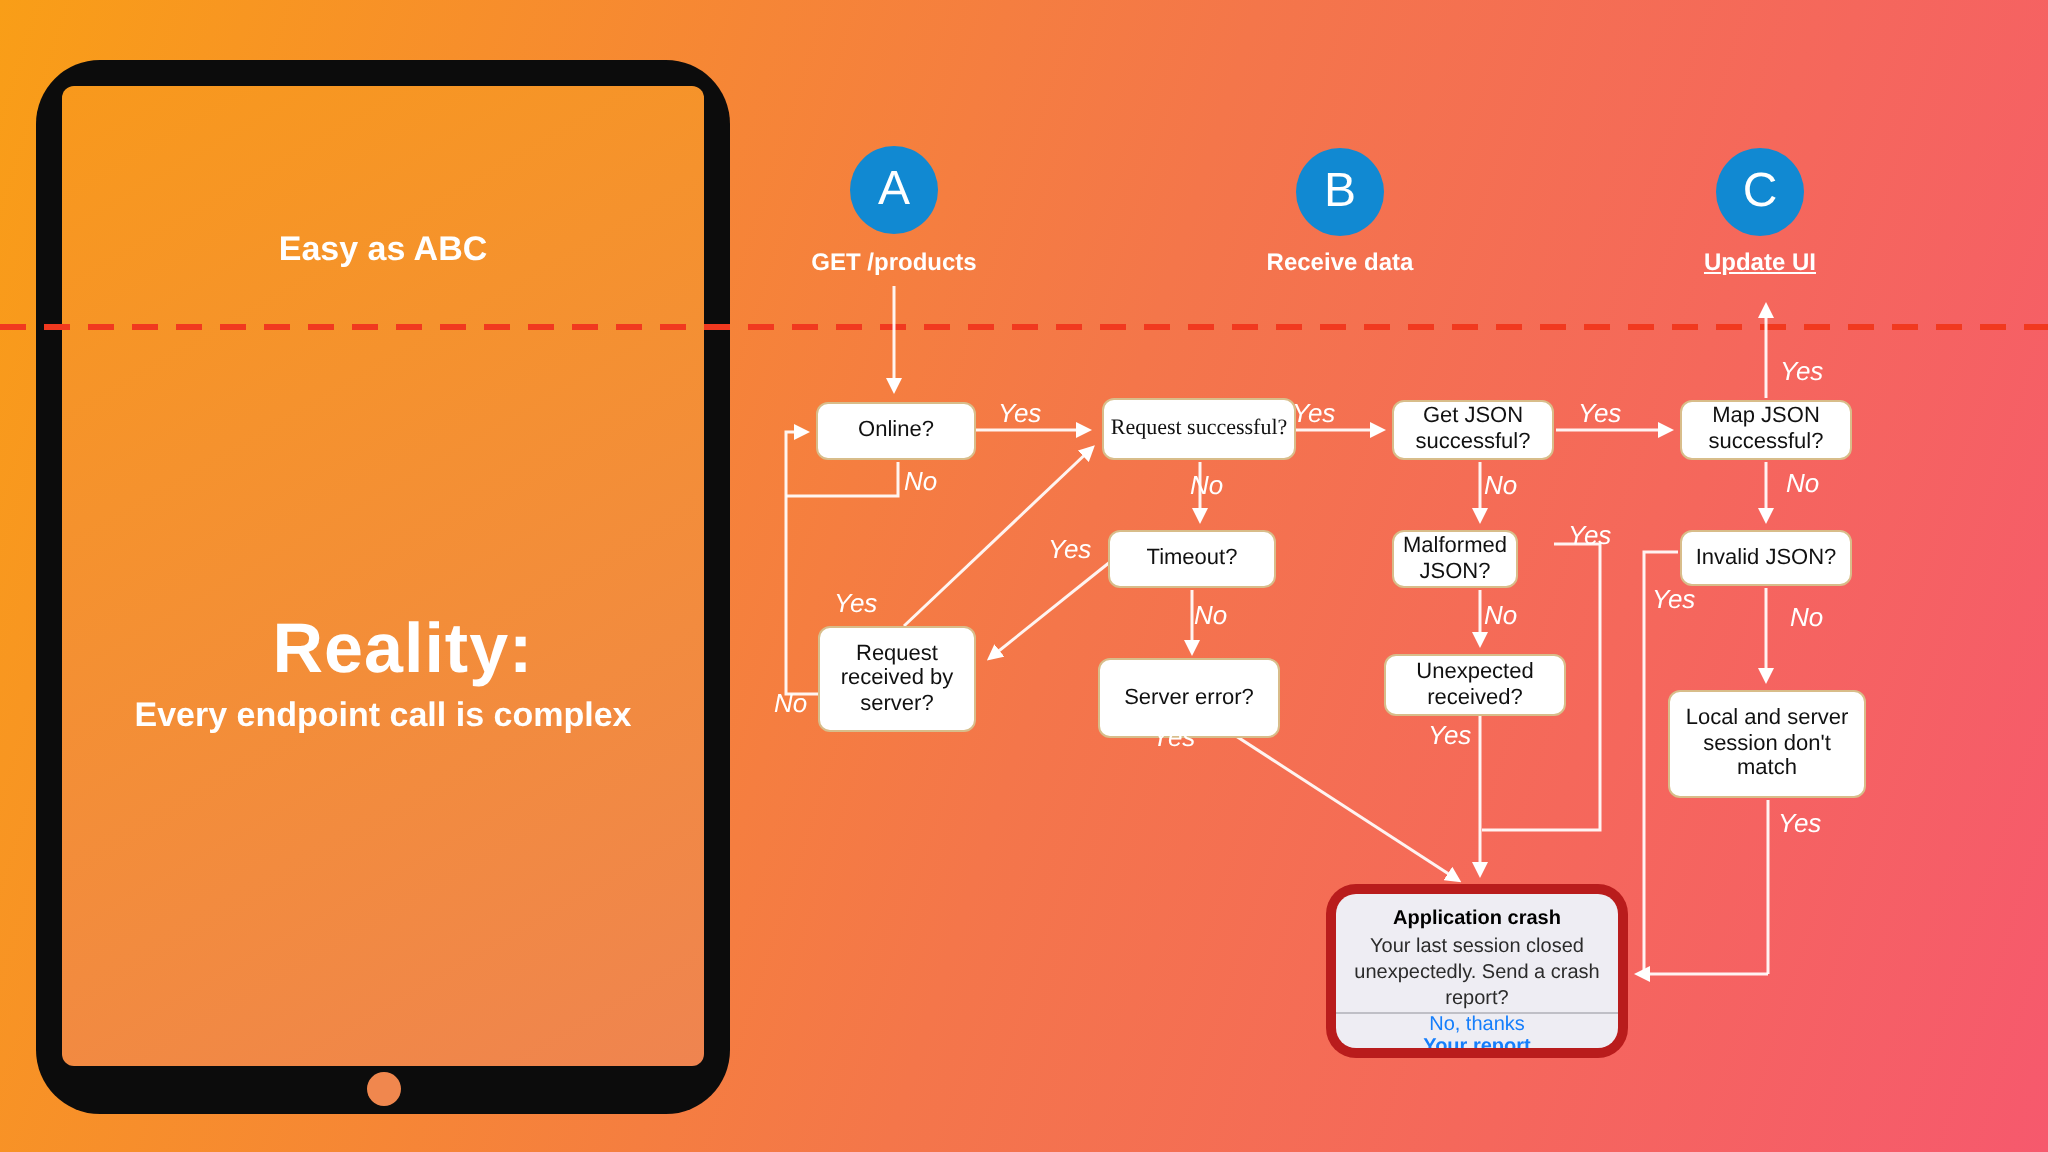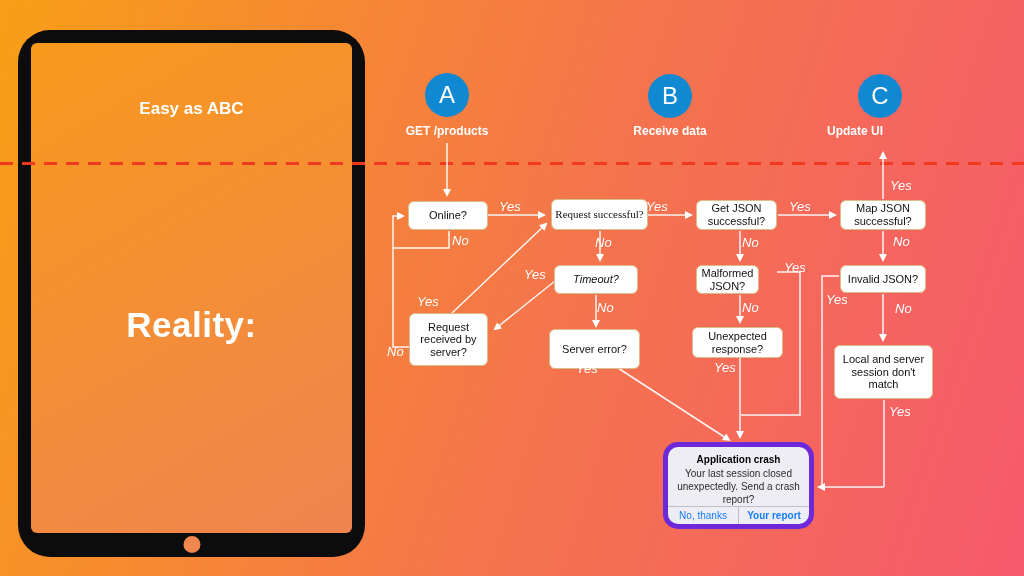--- a/index.html
+++ b/index.html
@@ -30,40 +30,41 @@
   .step-label { position:absolute; width:170px; text-align:center; color:#fff;
                 font-size:12px; font-weight:bold; z-index:5; }
   .node { position:absolute; background:#fff; border:1px solid #d8bd8a; border-radius:6px;
           color:#111; font-size:11px; line-height:1.15; text-align:center;
           display:flex; align-items:center; justify-content:center;
           padding:2px 3px; z-index:5; }
   .edge-label { position:absolute; color:#fff; font-size:13px; font-style:italic; z-index:6; }
 
   
   .crash { position:absolute; left:663px; top:442px; width:151px; height:87px;
-           background:#6d28d9; border-radius:15px; padding:5px; z-index:5; }
+           background:#b91c1c; border-radius:15px; padding:5px; z-index:5; }
   .crash-inner { width:100%; height:100%; background:#eeedf3; border-radius:10px;
                  display:flex; flex-direction:column; overflow:hidden; }
   .crash-title { margin-top:7px; text-align:center; font-size:10px; font-weight:bold; color:#000; }
   .crash-msg { margin-top:2px; padding:0 7px; text-align:center; font-size:10px;
                line-height:1.3; color:#2b2b2b; }
   .crash-buttons { margin-top:auto; border-top:1px solid #bfbfc6; height:21px;
-                   display:flex; align-items:stretch; }
+                   display:flex; align-items:stretch;flex-direction:column; }
   .crash-btn { flex:1; display:flex; align-items:center; justify-content:center;
                font-size:10px; color:#157efb; background:transparent; border:none; }
   .crash-btn.bold { font-weight:bold; }
   .v-div { width:1px; background:#bfbfc6; }
 </style>
 </head>
 <body>
 
 <div class="tablet">
   <div class="screen">
-    <div class="screen-text t-small" style="top:56px;">Easy as ABC</div>
-    <div class="screen-text t-big" style="top:262px;">Reality:</div>
+    <div class="screen-text t-small" style="top:72px;">Easy as ABC</div>
+    <div class="screen-text t-big" style="top:262px;margin-left:10px;">Reality:</div>
+    <div class="screen-text t-small" style="top:305px;">Every endpoint call is complex</div>
   </div>
   <div class="home-dot"></div>
 </div>
 
 <div class="dashed"></div>
 
 <svg class="wires" width="1024" height="576" viewBox="0 0 1024 576">
   <defs>
     <marker id="arw" markerUnits="userSpaceOnUse" markerWidth="8" markerHeight="8" viewBox="0 0 8 8" refX="6" refY="4" orient="auto">
       <path d="M0,0 L8,4 L0,8 Z" fill="#ffffff"></path>
@@ -98,30 +99,30 @@
     <span>A</span>
   </div>
 <div class="step-circle" style="left:648px; top:74px;">
     <span>B</span>
   </div>
 <div class="step-circle" style="left:858px; top:74px;">
     <span>C</span>
   </div>
 <div class="step-label" style="left:362px; top:124px;">GET /products</div>
 <div class="step-label" style="left:585px; top:124px;">Receive data</div>
-<div class="step-label" style="left:770px; top:124px;">Update UI</div>
+<div class="step-label" style="left:795px; top:124px;text-decoration:underline;">Update UI</div>
 
 <div class="node" style="left:408px; top:201px; width:80px; height:29px;">Online?</div>
 <div class="node" style="left:551px; top:199px; width:97px; height:31px;font-family:Liberation Serif, serif;">Request successful?</div>
-<div class="node" style="left:554px; top:265px; width:84px; height:29px;font-style:italic;">Timeout?</div>
+<div class="node" style="left:554px; top:265px; width:84px; height:29px;">Timeout?</div>
 <div class="node" style="left:549px; top:329px; width:91px; height:40px;">Server error?</div>
 <div class="node" style="left:409px; top:313px; width:79px; height:53px;">Request received by server?</div>
 <div class="node" style="left:696px; top:200px; width:81px; height:30px;">Get JSON successful?</div>
 <div class="node" style="left:696px; top:265px; width:63px; height:29px;">Malformed JSON?</div>
-<div class="node" style="left:692px; top:327px; width:91px; height:31px;">Unexpected response?</div>
+<div class="node" style="left:692px; top:327px; width:91px; height:31px;">Unexpected received?</div>
 <div class="node" style="left:840px; top:200px; width:86px; height:30px;">Map JSON successful?</div>
 <div class="node" style="left:840px; top:265px; width:86px; height:28px;">Invalid JSON?</div>
 <div class="node" style="left:834px; top:345px; width:99px; height:54px;">Local and server session don't match</div>
 
 <div class="edge-label" style="left:499px; top:199px;">Yes</div>
 <div class="edge-label" style="left:452px; top:233px;">No</div>
 <div class="edge-label" style="left:417px; top:294px;">Yes</div>
 <div class="edge-label" style="left:387px; top:344px;">No</div>
 <div class="edge-label" style="left:524px; top:267px;">Yes</div>
 <div class="edge-label" style="left:595px; top:235px;">No</div>

